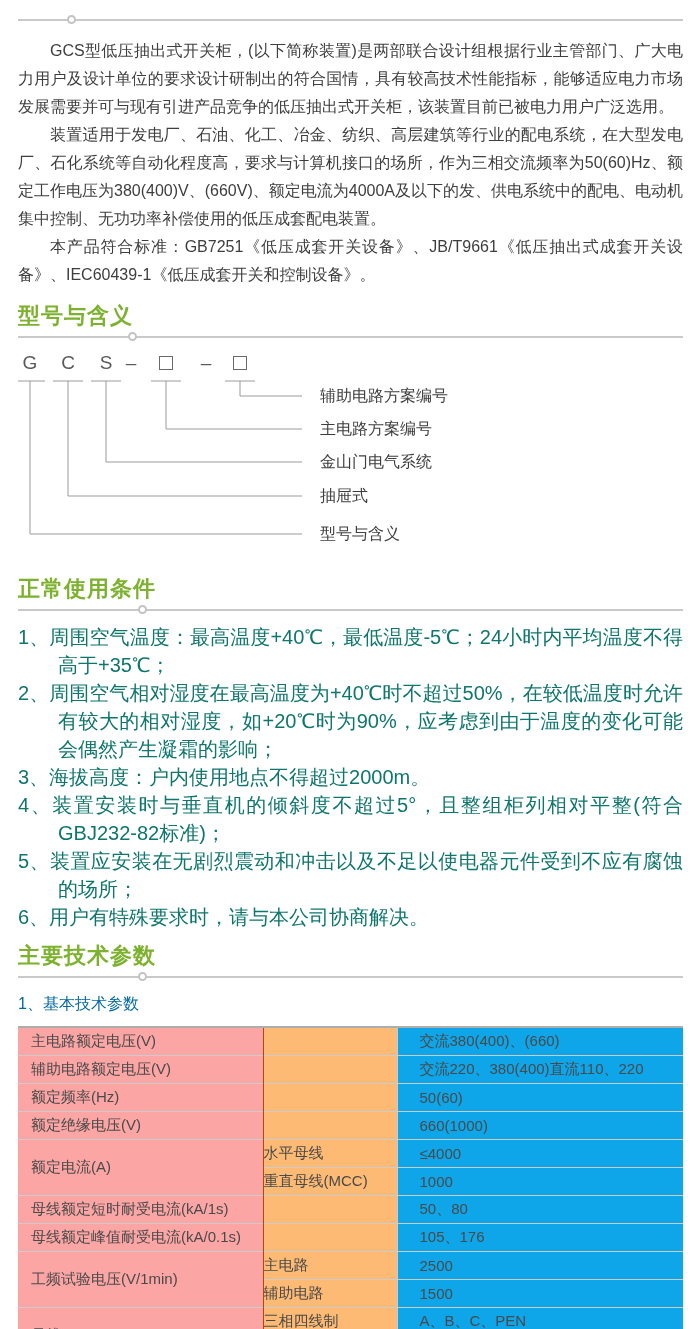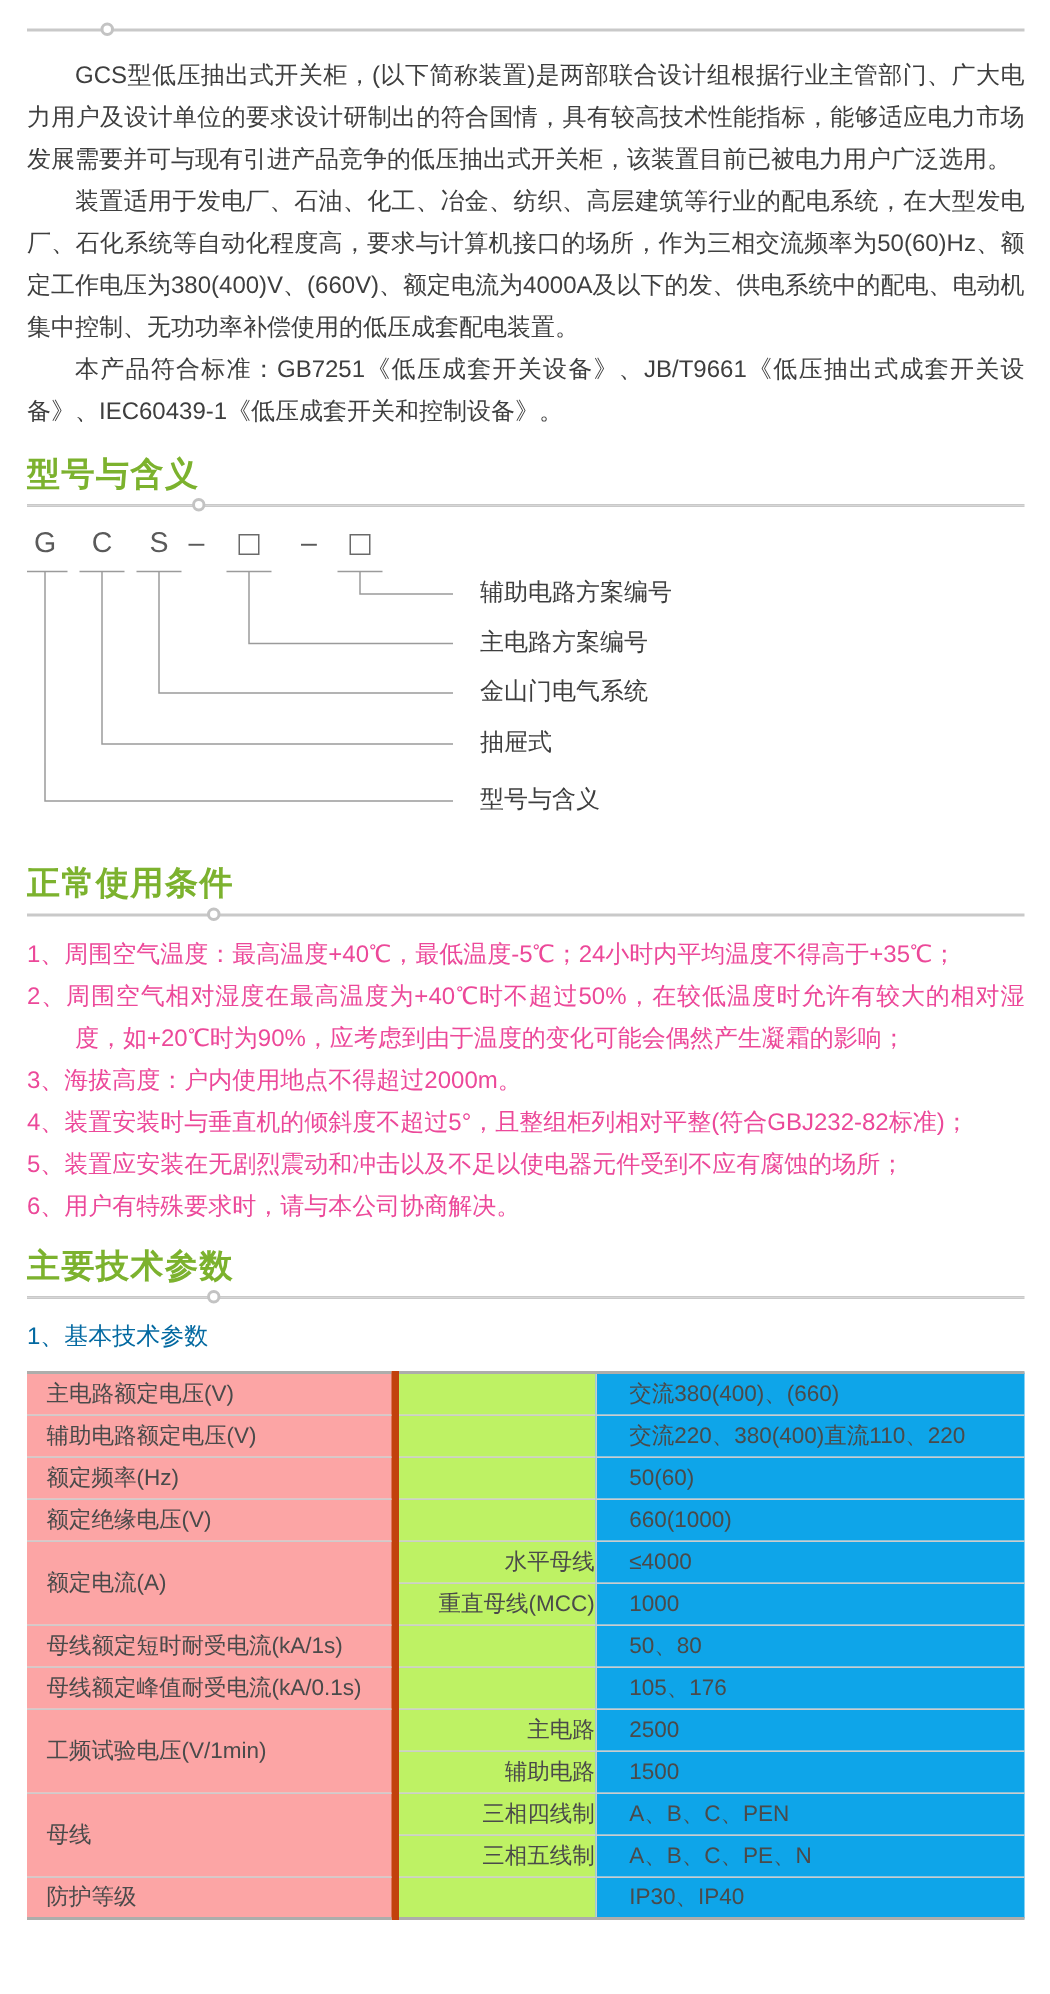--- a/index.html
+++ b/index.html
@@ -76,23 +76,23 @@
     left: 302px;
     font-size: 16px;
     color: #3e3e3e;
     line-height: 20px;
     white-space: nowrap;
   }
 
   
   .cond-list { margin-top: 12px; }
   .cond-item {
-    font-size: 16px;
+    font-size: 20px;
     line-height: 28px;
-    color: #ec4899;
+    color: #0f766e;
     text-align: justify;
     padding-left: 2em;
     text-indent: -2em;
   }
 
   
   .params-subtitle {
     margin-top: 14px;
     font-size: 16px;
     color: #0369a1;
@@ -106,21 +106,21 @@
     color: #4a4a4a;
     border-top: 2px solid #adadab;
     border-bottom: 2px solid #adadab;
   }
   table.params td {
     height: 28px;
     border-top: 1px solid #cccccc;
     vertical-align: middle;
   }
   td.c1 { width: 245px; padding-left: 13px; background: #fca5a5; }
-  td.c2 { width: 134px; text-align: right; background: #bef264; border-left: 5px solid #c2410c; }
+  td.c2 { width: 134px; text-align: left; background: #fdba74; border-left: 1px solid #c2410c; }
   td.c3 { padding-left: 22px; background: #0ea5e9; border-left: 1px solid #cccccc; }
 
   .sp-model { margin-top: 14px; }
   .sp-cond  { margin-top: 24px; }
   .sp-params{ margin-top: 12px; }
 </style>
 </head>
 <body>
 
 <div class="page">

